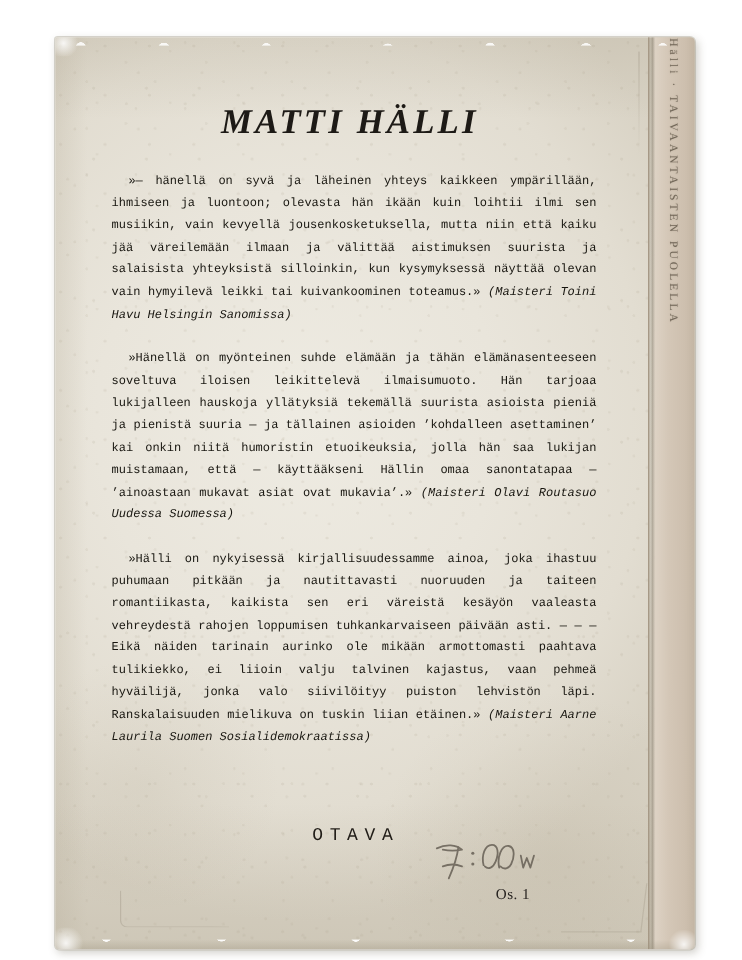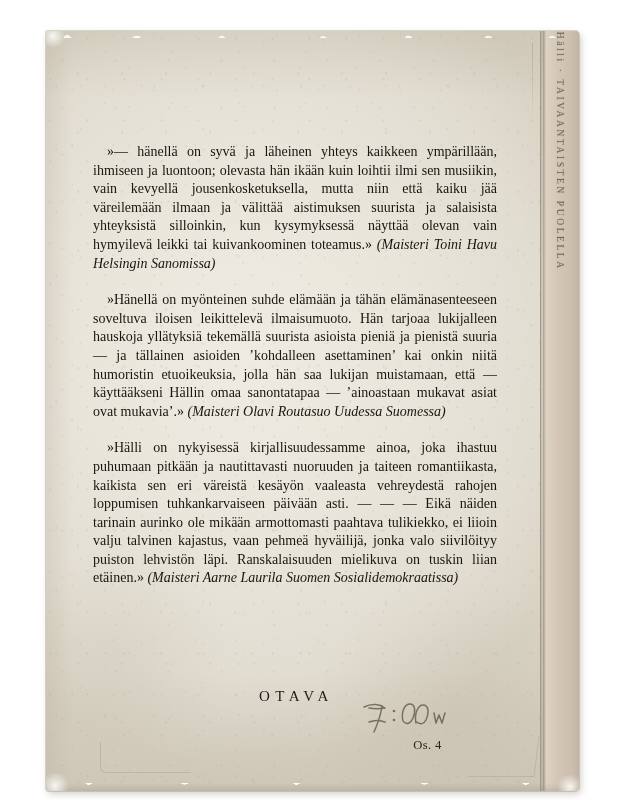--- a/index.html
+++ b/index.html
@@ -126,38 +126,38 @@
     color:#1d1a16;
     padding-right:4px;
   }
 
   #quotes{
     position:absolute;
     left:47px; top:112px;
     width:404px;
   }
   .quote{
-    font-family:Liberation Serif, serif;
-    font-size:14px;
+    font-family:Liberation Mono, monospace;
+    font-size:10px;
     line-height:18.6px;
     color:#17150f;
     text-align:justify;
     text-justify:inter-word;
     text-indent:14px;
     margin:0 0 18px 0;
     -webkit-font-smoothing:antialiased;
   }
   .quote:last-child{margin-bottom:12px;}
   .quote .src{font-style:italic;}
 
   #publisher{
     position:absolute;
     left:0;right:0;top:657px;
     text-align:center;
-    font-family:Liberation Serif, serif;
+    font-family:Liberation Mono, monospace;
     font-size:15px;
     letter-spacing:5.5px;
     color:#201c17;
     padding-right:6px;
     margin-left:12px;
   }
 
   #pricemark{
     position:absolute;
     left:312px; top:664px;
@@ -205,20 +205,21 @@
   <div class="crease crease-2"></div>
   <div class="crease crease-3"></div>
 
   <div id="spine">
     <div class="spine-fold"></div>
     <div id="spine-text">Matti Hälli · TAIVAANTAISTEN PUOLELLA</div>
   </div>
 
   <div id="content">
 
+    <div id="title">MATTI HÄLLI</div>
 
     <div id="quotes">
 
       <p class="quote"><span>»— hänellä on syvä ja läheinen yhteys kaikkeen ympärillään, ihmiseen ja luontoon; olevasta hän ikään kuin loihtii ilmi sen musiikin, vain kevyellä jousenkosketuksella, mutta niin että kaiku jää väreilemään ilmaan ja välittää aistimuksen suurista ja salaisista yhteyksistä silloinkin, kun kysymyksessä näyttää olevan vain hymyilevä leikki tai kuivankoominen toteamus.» </span><span class="src">(Maisteri Toini Havu Helsingin Sanomissa)</span></p>
 
       <p class="quote"><span>»Hänellä on myönteinen suhde elämään ja tähän elämänasenteeseen soveltuva iloisen leikittelevä ilmaisumuoto. Hän tarjoaa lukijalleen hauskoja yllätyksiä tekemällä suurista asioista pieniä ja pienistä suuria — ja tällainen asioiden ’kohdalleen asettaminen’ kai onkin niitä humoristin etuoikeuksia, jolla hän saa lukijan muistamaan, että — käyttääkseni Hällin omaa sanontatapaa — ’ainoastaan mukavat asiat ovat mukavia’.» </span><span class="src">(Maisteri Olavi Routasuo Uudessa Suomessa)</span></p>
 
       <p class="quote"><span>»Hälli on nykyisessä kirjallisuudessamme ainoa, joka ihastuu puhumaan pitkään ja nautittavasti nuoruuden ja taiteen romantiikasta, kaikista sen eri väreistä kesäyön vaaleasta vehreydestä rahojen loppumisen tuhkankarvaiseen päivään asti. — — — Eikä näiden tarinain aurinko ole mikään armottomasti paahtava tulikiekko, ei liioin valju talvinen kajastus, vaan pehmeä hyväilijä, jonka valo siivilöityy puiston lehvistön läpi. Ranskalaisuuden mielikuva on tuskin liian etäinen.» </span><span class="src">(Maisteri Aarne Laurila Suomen Sosialidemokraatissa)</span></p>
 
     </div>
@@ -231,16 +232,16 @@
         <path d="M24 11 C23 19, 20 28, 16 37"></path>
         <path d="M11 27 C16 25, 22 25, 27 27"></path>
         <circle cx="36" cy="16" r="1.3" fill="#5d564c" stroke="none"></circle>
         <circle cx="36" cy="25" r="1.3" fill="#5d564c" stroke="none"></circle>
         <path d="M45 26 C43 18, 46 9, 52 9 C57 9, 58 16, 55 23 C53 28, 49 30, 46 27"></path>
         <path d="M58 28 C56 19, 60 9, 66 10 C71 11, 71 19, 68 25 C66 29, 62 30, 59 27"></path>
         <path d="M76 18 L78 28 L81 20 L84 28 L87 18"></path>
       </svg>
     </div>
 
-    <div id="oscode">Os. 4</div>
+    <div id="oscode">Os. 1</div>
 
   </div>
 </div>
 
 </body></html>

